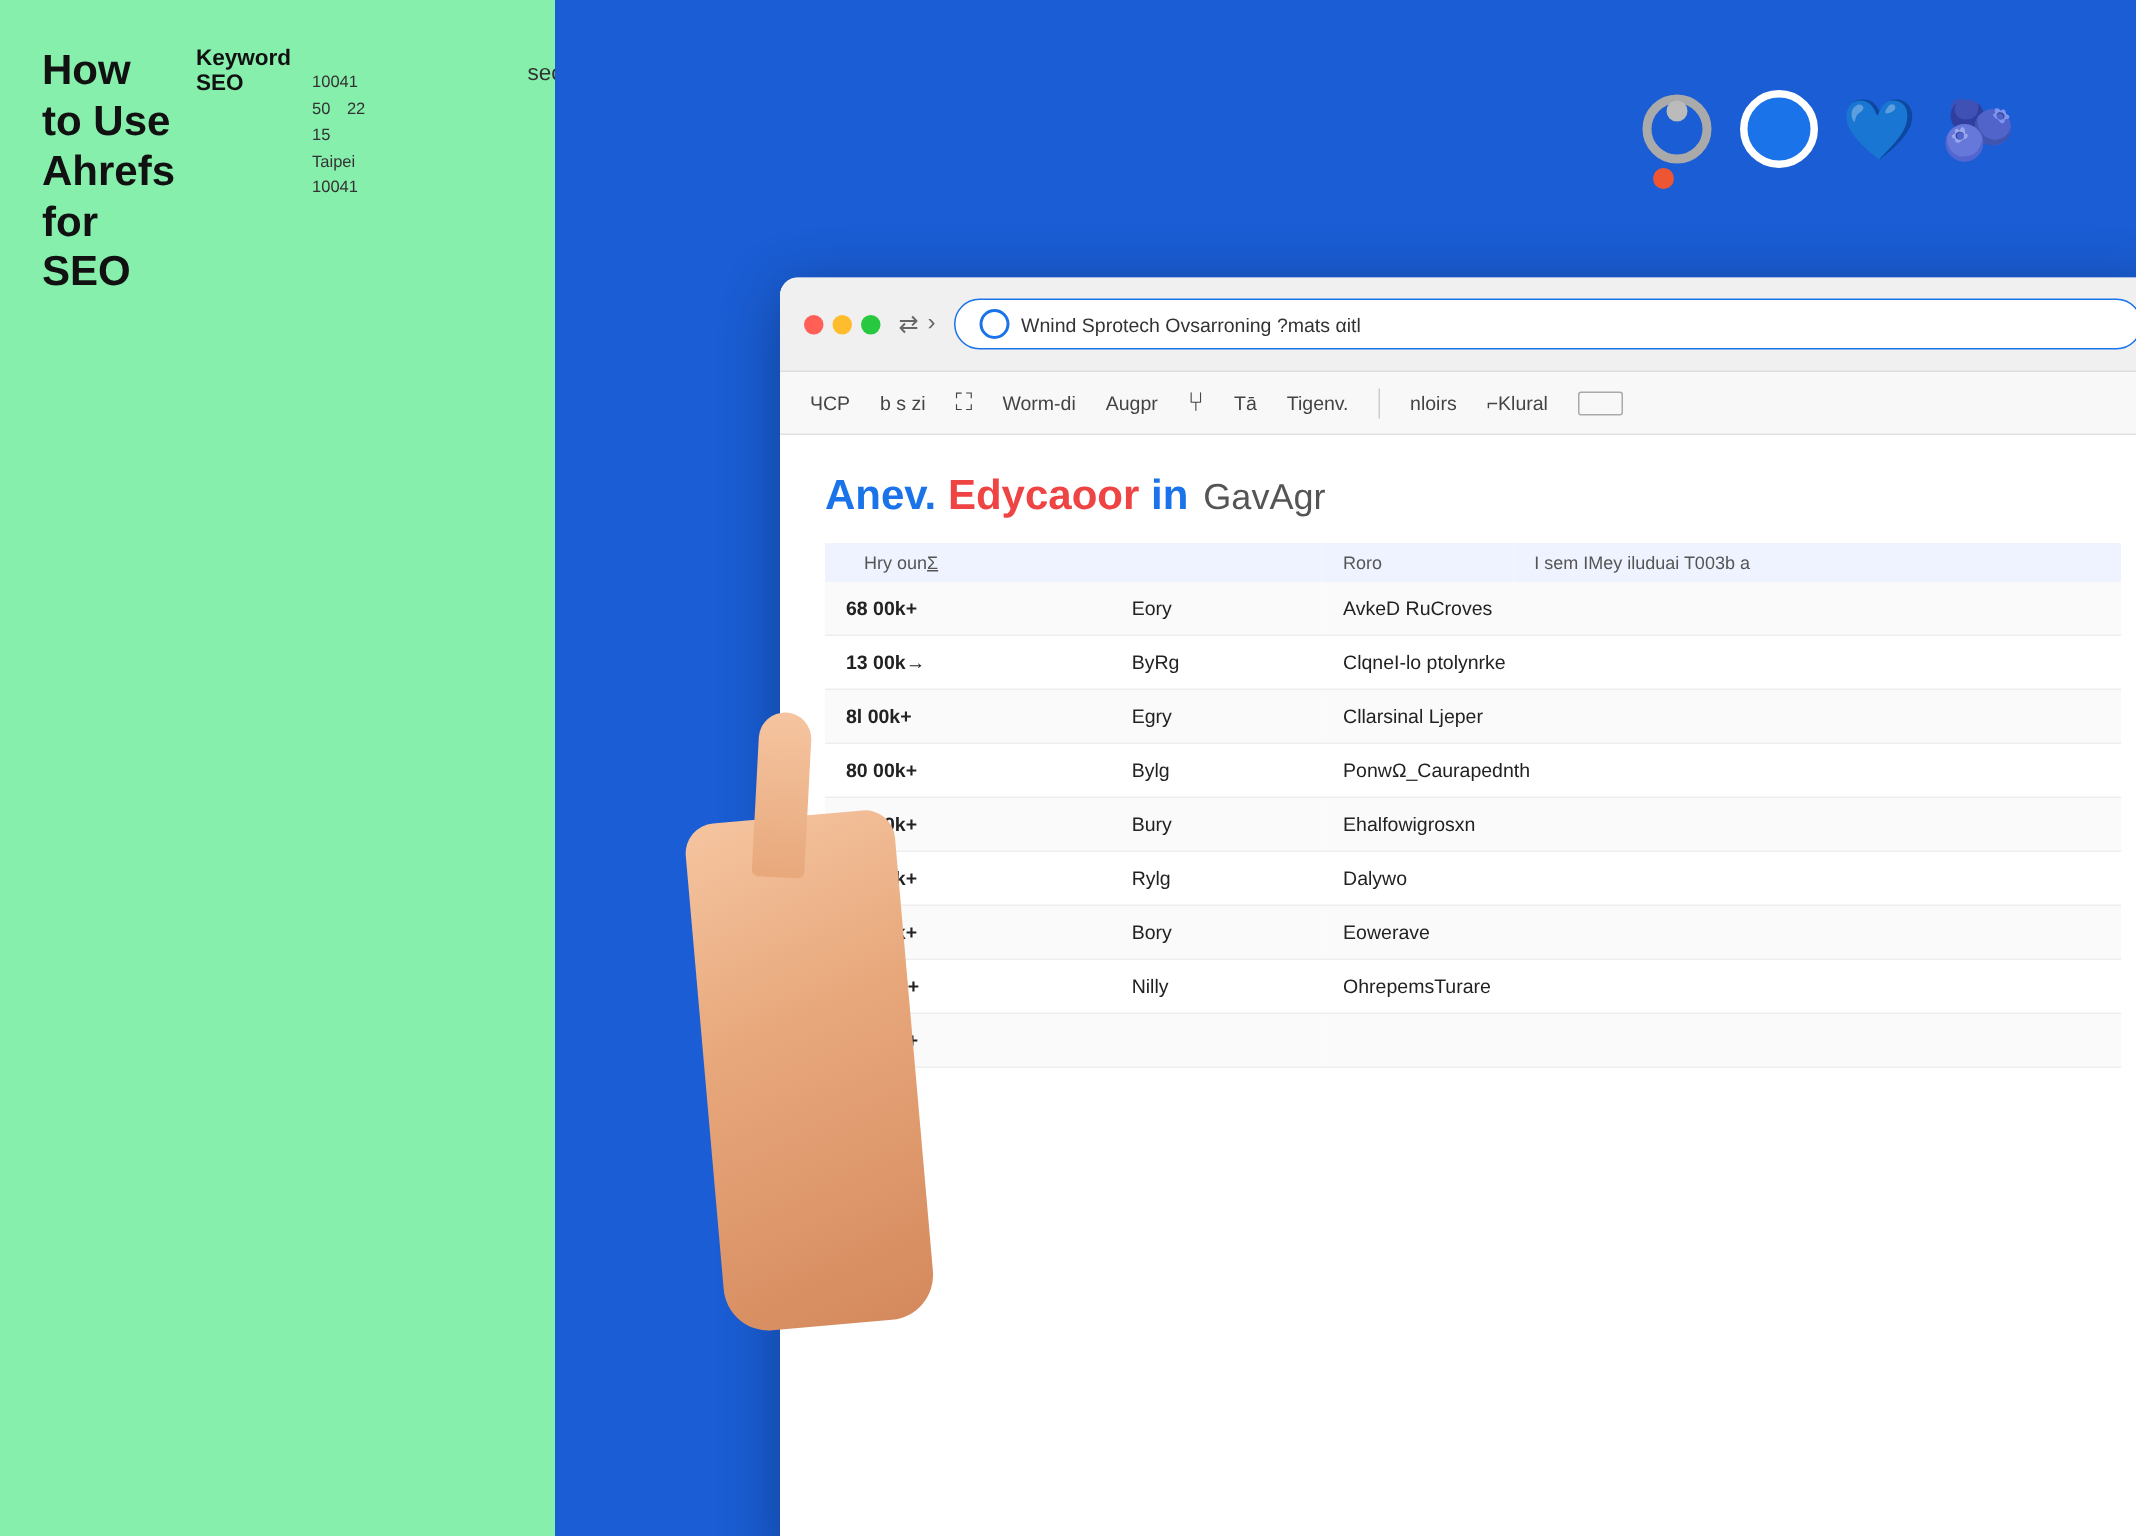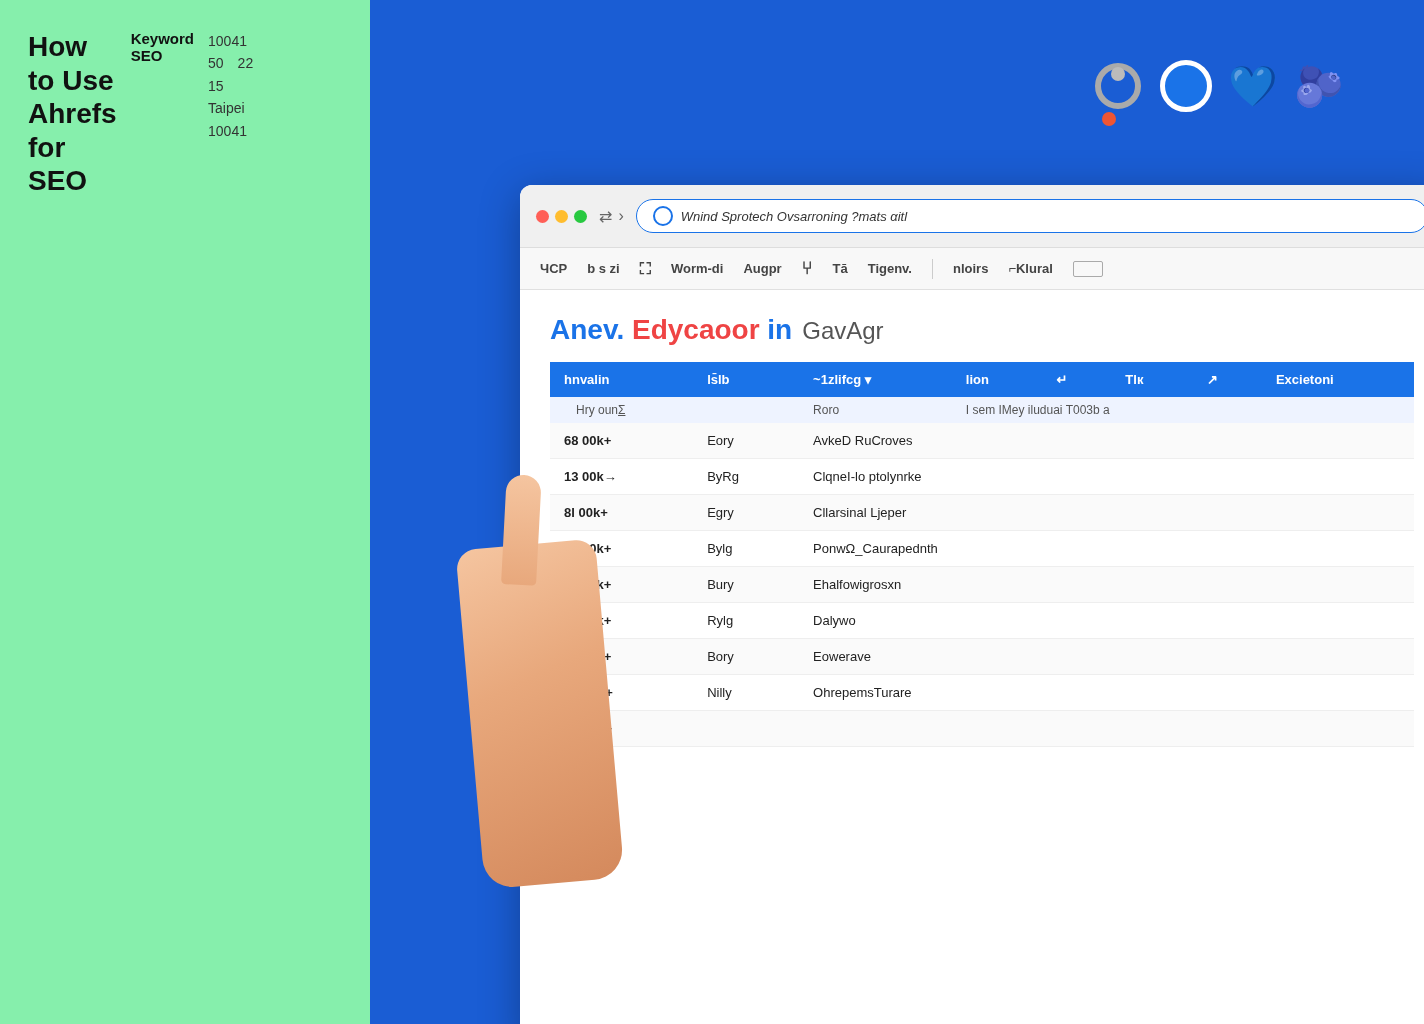--- a/index.html
+++ b/index.html
@@ -28,23 +28,24 @@
       line-height: 1.2;
       margin-bottom: 6px;
     }
     .sidebar-subtitle {
       font-size: 15px;
       font-weight: 600;
       color: #111;
       margin-bottom: 4px;
     }
     .sidebar-meta {
-      font-size: 14px;
+      font-size: 11px;
       color: #333;
       line-height: 1.6;
+      margin-top: 17px;
     }
     .sidebar-url {
       font-size: 10px;
       color: #333;
       word-break: break-all;
       line-height: 1.4;
     }
     .sidebar-tag {
       display: inline-block;
       font-size: 15px;
@@ -123,40 +124,38 @@
     .address-circle {
       width: 20px;
       height: 20px;
       border: 2.5px solid #1a73e8;
       border-radius: 50%;
     }
     .address-text {
       font-size: 13px;
       color: #333;
       flex: 1;
-      font-style: italic;
     }
 
     
     .browser-toolbar {
       background: #f8f8f8;
       padding: 10px 20px;
       display: flex;
       align-items: center;
       gap: 20px;
       border-bottom: 1px solid #e0e0e0;
       font-size: 13px;
       color: #444;
     }
     .toolbar-icon {
       display: flex;
       align-items: flex-start;
       gap: 4px;
       cursor: pointer;
-      font-weight: bold;
     }
 
     
     .browser-content {
       padding: 24px 30px;
       background: #fff;
     }
 
     .page-title-row {
       display: flex;
@@ -343,30 +342,20 @@
 
     <div class="browser-content">
 
       <div class="page-title-row">
         <span class="page-title-main page-title-blue">Anev. <span style="color:#ef4444;">Edycaoor</span> <span style="color:#1a73e8; ">in</span></span>
         <span class="page-title-sub">GavAgr</span>
       </div>
 
       <table class="data-table">
         <thead>
-          <tr>
-            <th>hnvalin</th>
-            <th>ls̄lb</th>
-            <th>~1zlifcg ▾</th>
-            <th>lion</th>
-            <th>↵</th>
-            <th>Tlк</th>
-            <th>↗</th>
-            <th>Excietoni</th>
-          </tr>
           <tr style="background:#eef3ff;">
             <td colspan="2" style="padding:6px 26px; font-size:12px; color:#555;">Hry oun<u>Σ</u></td>
             <td style="padding:6px 14px; font-size:12px; color:#555;">Roro</td>
             <td colspan="5" style="padding:6px 14px; font-size:12px; color:#555;">I sem IMey iluduai T003b a</td>
           </tr>
         </thead>
         <tbody>
           <tr>
             <td class="td-volume">68 00k+</td>
             <td class="td-kd">Eory</td>

